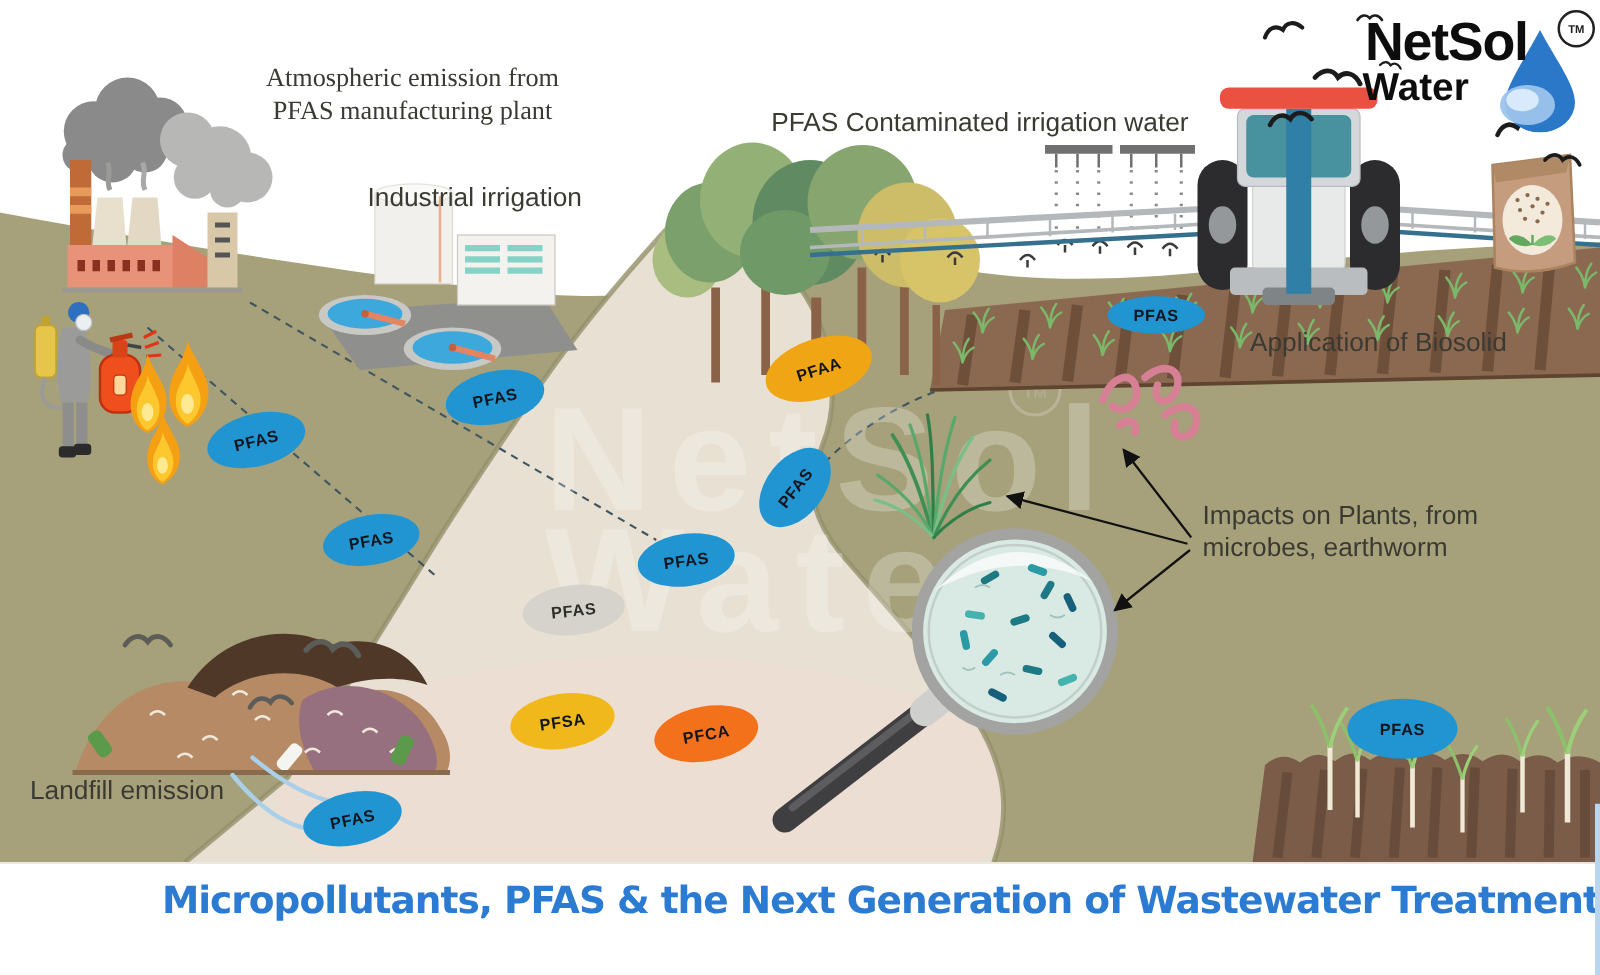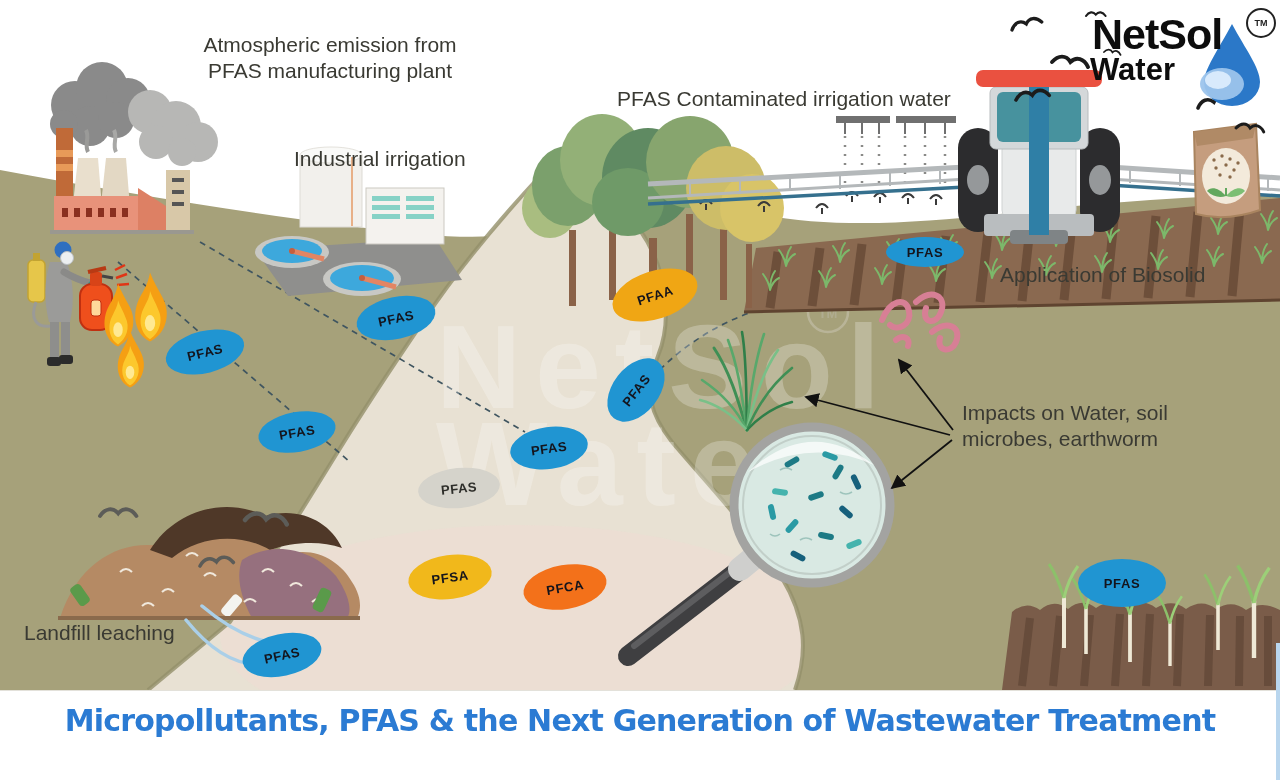--- a/index.html
+++ b/index.html
@@ -20,21 +20,21 @@
   .c-gray .oval-txt{color:#2e2e2a;}
   .logo-name{position:absolute;left:1092px;top:10px;z-index:7;font-size:43px;font-weight:800;
              color:#0d0d0d;letter-spacing:-1px;}
   .logo-sub{position:absolute;left:1090px;top:52px;z-index:7;font-size:31px;font-weight:800;
             color:#0d0d0d;letter-spacing:0px;}
   .logo-drop{position:absolute;left:1196px;top:22px;z-index:6;}
   .tm-badge{position:absolute;left:1246px;top:8px;z-index:8;width:26px;height:26px;border:2px solid #222;
             border-radius:50%;background:#fff;display:flex;align-items:center;justify-content:center;
             font-size:9px;font-weight:700;color:#222;}
   .title-band{position:absolute;left:0;top:690px;width:1280px;height:90px;background:#ffffff;z-index:9;
-              display:flex;align-items:flex-start;justify-content:center;border-top:1px solid #e3e1da;}
+              display:flex;align-items:flex-start;justify-content:flex-end;border-top:1px solid #e3e1da;}
   .title-text{margin-top:12px;font-family:"DejaVu Sans","Liberation Sans",sans-serif;
               font-size:30px;font-weight:700;letter-spacing:-0.8px;color:#2b7bd3;}
   .edge-line{position:absolute;right:0;top:643px;width:4px;height:137px;background:#b9d6ee;z-index:10;}
 </style>
 </head>
 <body>
 
 <div class="stage">
 
 <svg class="scene-svg" width="1280" height="690" viewBox="0 0 1280 690">
@@ -433,27 +433,27 @@
     <use href="#bird" transform="translate(1198,108) scale(1.2) rotate(-12)"></use>
     <use href="#bird" transform="translate(1236,128) scale(1.0) rotate(8)"></use>
   </g>
   <g stroke="#5c5c58" stroke-width="3">
     <use href="#bird" transform="translate(100,516) scale(1.3)"></use>
     <use href="#bird" transform="translate(245,520) scale(1.5) rotate(6)"></use>
     <use href="#bird" transform="translate(200,566) scale(1.2) rotate(-6)"></use>
   </g>
 </svg>
 
-  <div class="lbl center" style="left:188px;top:32px;width:284px;">Atmospheric emission from
+  <div class="lbl center" style="left:188px;top:49px;width:284px;font-family:Liberation Serif, serif;">Atmospheric emission from
 PFAS manufacturing plant</div>
   <div class="lbl" style="left:294px;top:146px;">Industrial irrigation</div>
   <div class="lbl" style="left:617px;top:86px;">PFAS Contaminated irrigation water</div>
   <div class="lbl" style="left:1000px;top:262px;">Application of Biosolid</div>
-  <div class="lbl" style="left:24px;top:620px;">Landfill leaching</div>
-  <div class="lbl" style="left:962px;top:400px;">Impacts on Water, soil
+  <div class="lbl" style="left:24px;top:620px;">Landfill emission</div>
+  <div class="lbl" style="left:962px;top:400px;">Impacts on Plants, from
 microbes, earthworm</div>
 
   <div class="oval c-blue" style="left:165px;top:331px;width:80px;height:42px;transform:rotate(-14deg);">
       <span class="oval-txt">PFAS</span>
     </div>
   <div class="oval c-blue" style="left:258px;top:412px;width:78px;height:40px;transform:rotate(-10deg);">
       <span class="oval-txt">PFAS</span>
     </div>
   <div class="oval c-blue" style="left:356px;top:297px;width:80px;height:42px;transform:rotate(-12deg);">
       <span class="oval-txt">PFAS</span>

